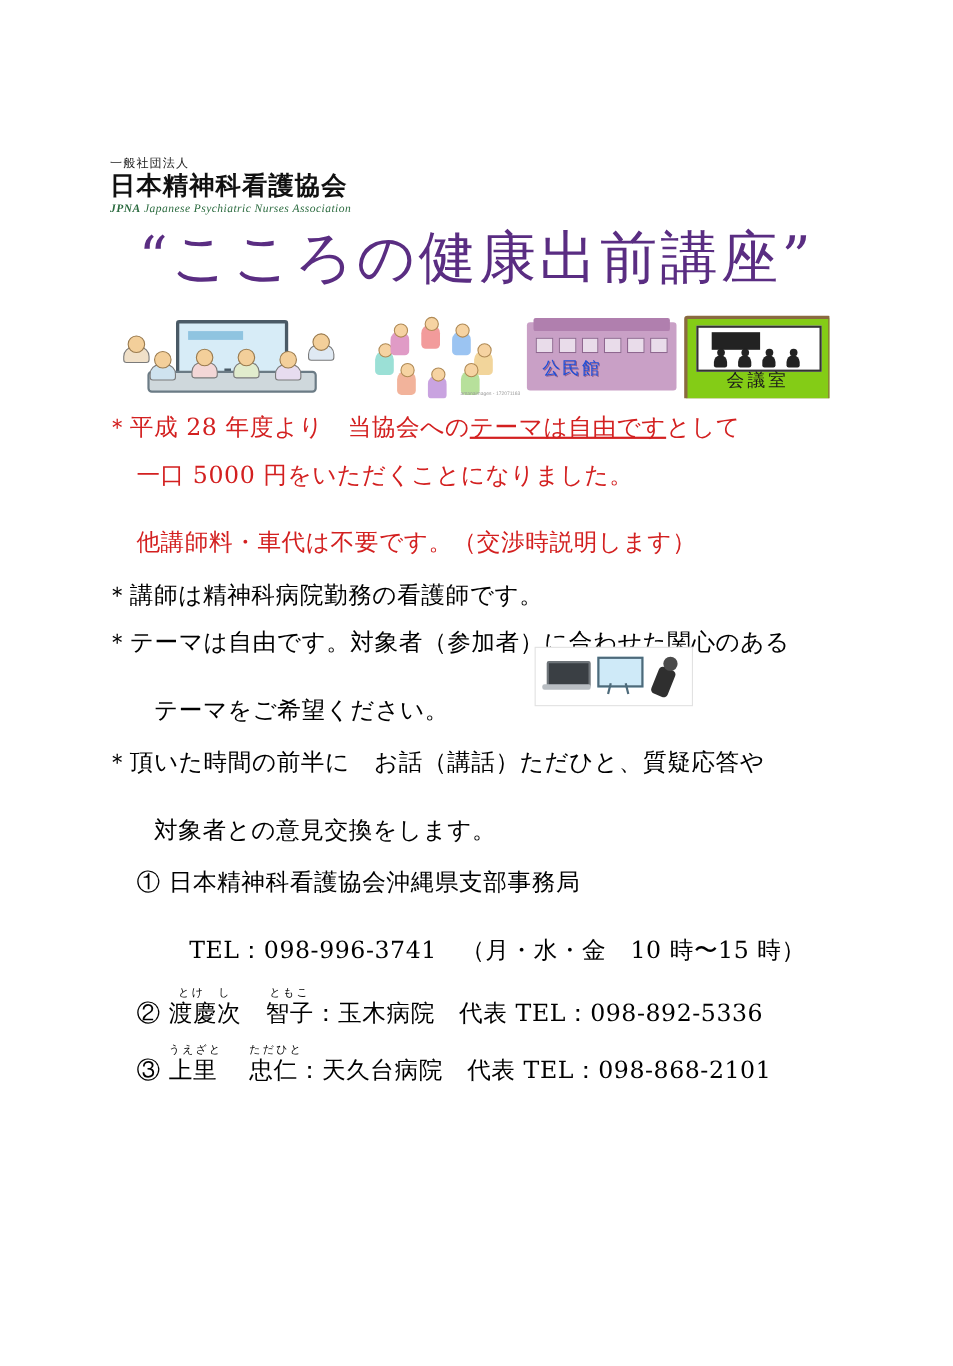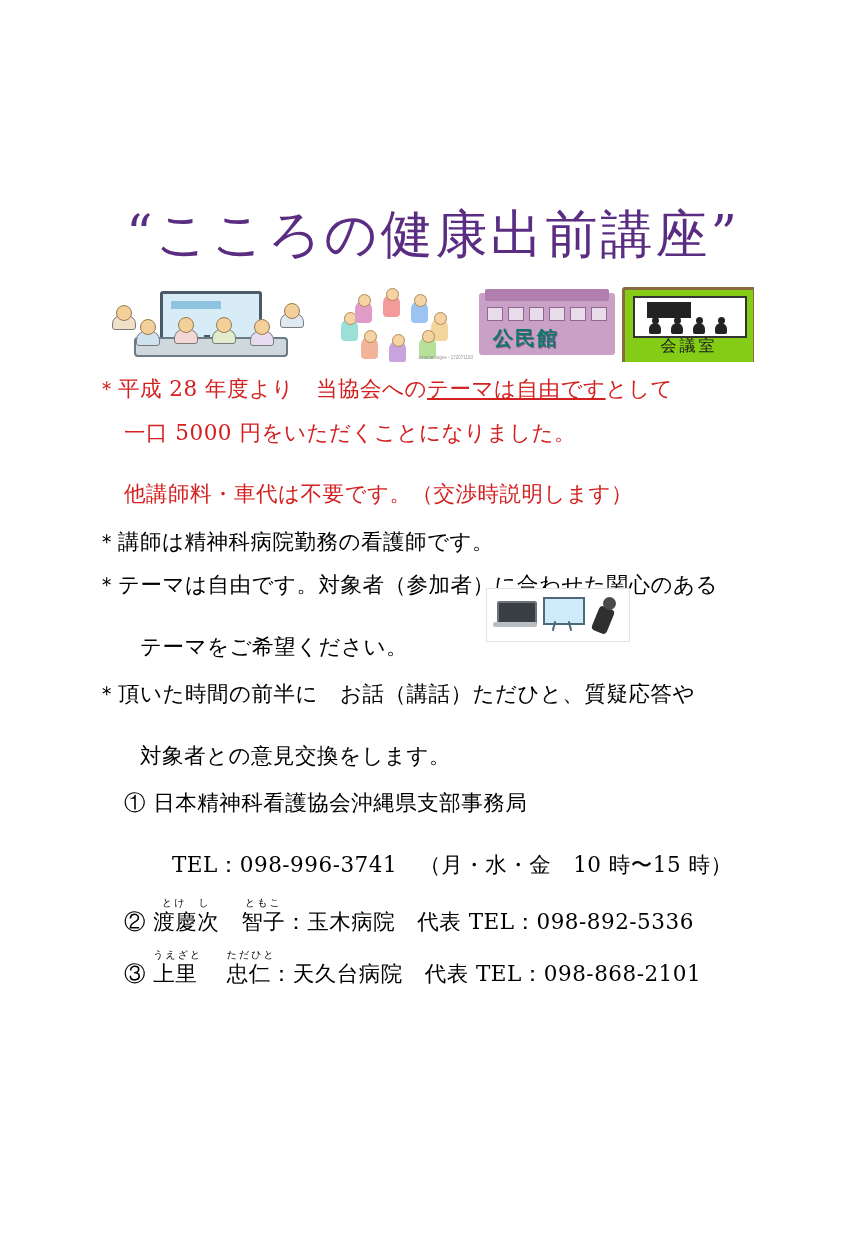--- a/index.html
+++ b/index.html
@@ -184,23 +184,23 @@
   }
   .kouminkan-windows i {
     display: block;
     width: 16px; height: 12px;
     background: #e9dcea;
     border: 1px solid #8f6790;
   }
   .kouminkan-label {
     position: absolute;
     left: 18px; top: 40px;
-    font-size: 20px;
-    color: #0f766e;
-    font-weight: bold;
+    font-size: 16px;
+    color: #1d4ed8;
+    font-weight: normal;
     letter-spacing: 2px;
     font-family: "DejaVu Serif", serif;
     text-shadow: 1px 1px 0 #8f5e8d;
   }
 
   
   .sign-frame {
     position: absolute;
     left: 2px; top: 2px;
     width: 128px; height: 72px;
@@ -359,20 +359,28 @@
     letter-spacing: 2px;
     color: #000;
     font-family: "DejaVu Serif", serif;
   }
 </style>
 </head>
 <body>
 
 <div class="page">
 
+  <div class="logo-block">
+    <div class="logo-line1">一般社団法人</div>
+    <div class="logo-line2">日本精神科看護協会</div>
+    <div class="logo-line3">
+      <span class="jpna">JPNA</span>
+      <span>Japanese Psychiatric Nurses Association</span>
+    </div>
+  </div>
 
   <div class="main-title">“こころの健康出前講座”</div>
 
   <div class="image-strip">
 
     <div class="strip-cell cell-meeting">
       <div class="screen-board"></div>
       <div class="board-stand"></div>
       <div class="table-shape"></div>
       <div class="person-body" style="left:36px; top:46px; background:#cfe3ef;"></div>

